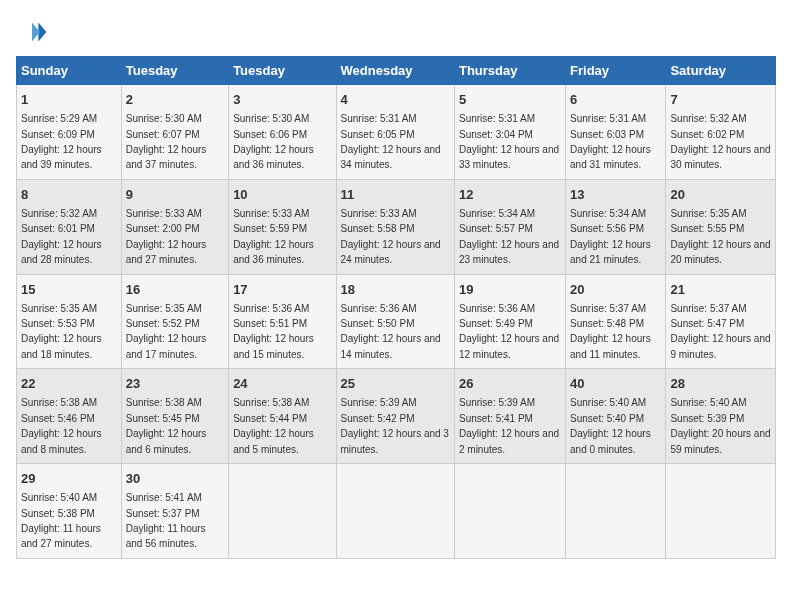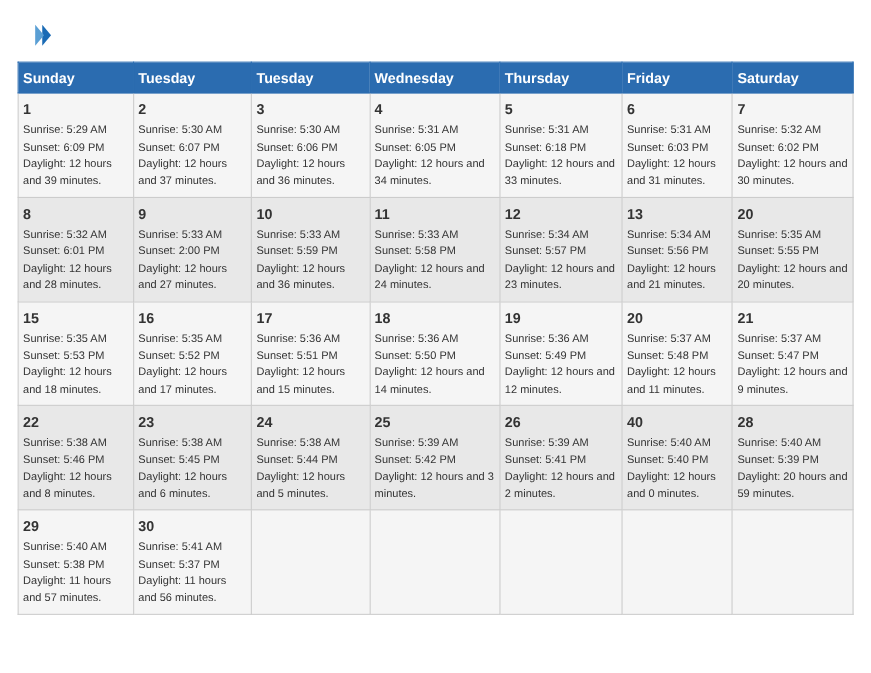--- a/index.html
+++ b/index.html
@@ -135,21 +135,21 @@
         <td><span class="day-number">3</span>
 <span class="day-info">Sunrise: 5:30 AM</span><br>
 <span class="day-info">Sunset: 6:06 PM</span><br>
 <span class="day-info">Daylight: 12 hours and 36 minutes.</span></td>
         <td><span class="day-number">4</span>
 <span class="day-info">Sunrise: 5:31 AM</span><br>
 <span class="day-info">Sunset: 6:05 PM</span><br>
 <span class="day-info">Daylight: 12 hours and 34 minutes.</span></td>
         <td><span class="day-number">5</span>
 <span class="day-info">Sunrise: 5:31 AM</span><br>
-<span class="day-info">Sunset: 6:18 PM</span><br>
+<span class="day-info">Sunset: 3:04 PM</span><br>
 <span class="day-info">Daylight: 12 hours and 33 minutes.</span></td>
         <td><span class="day-number">6</span>
 <span class="day-info">Sunrise: 5:31 AM</span><br>
 <span class="day-info">Sunset: 6:03 PM</span><br>
 <span class="day-info">Daylight: 12 hours and 31 minutes.</span></td>
         <td><span class="day-number">7</span>
 <span class="day-info">Sunrise: 5:32 AM</span><br>
 <span class="day-info">Sunset: 6:02 PM</span><br>
 <span class="day-info">Daylight: 12 hours and 30 minutes.</span></td>
       </tr>
@@ -240,21 +240,21 @@
 <span class="day-info">Daylight: 12 hours and 0 minutes.</span></td>
         <td><span class="day-number">28</span>
 <span class="day-info">Sunrise: 5:40 AM</span><br>
 <span class="day-info">Sunset: 5:39 PM</span><br>
 <span class="day-info">Daylight: 20 hours and 59 minutes.</span></td>
       </tr>
       <tr>
         <td><span class="day-number">29</span>
 <span class="day-info">Sunrise: 5:40 AM</span><br>
 <span class="day-info">Sunset: 5:38 PM</span><br>
-<span class="day-info">Daylight: 11 hours and 57 minutes.</span></td>
+<span class="day-info">Daylight: 11 hours and 27 minutes.</span></td>
         <td><span class="day-number">30</span>
 <span class="day-info">Sunrise: 5:41 AM</span><br>
 <span class="day-info">Sunset: 5:37 PM</span><br>
 <span class="day-info">Daylight: 11 hours and 56 minutes.</span></td>
         <td></td>
         <td></td>
         <td></td>
         <td></td>
         <td></td>
       </tr>

